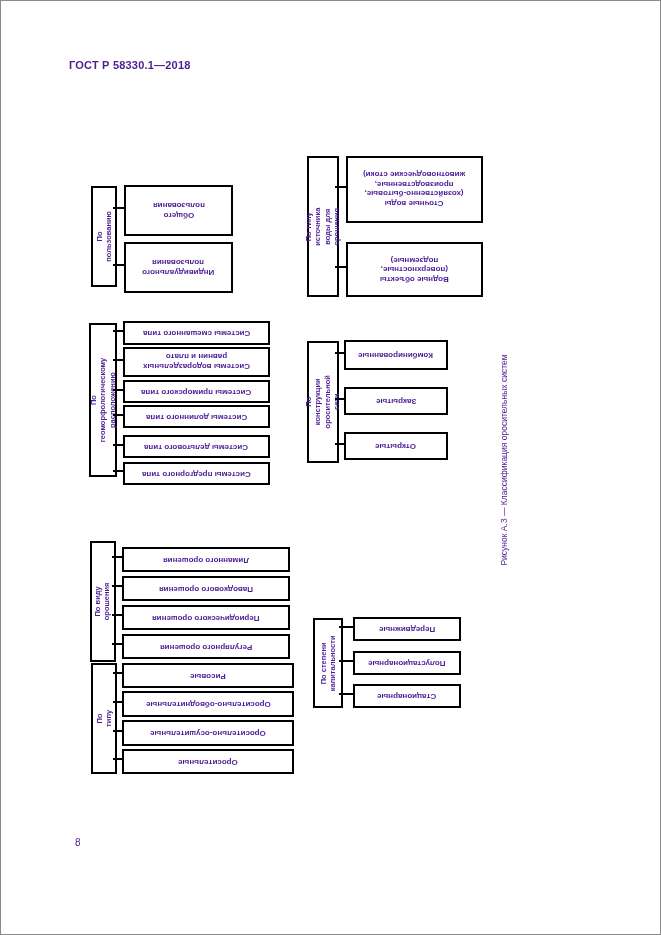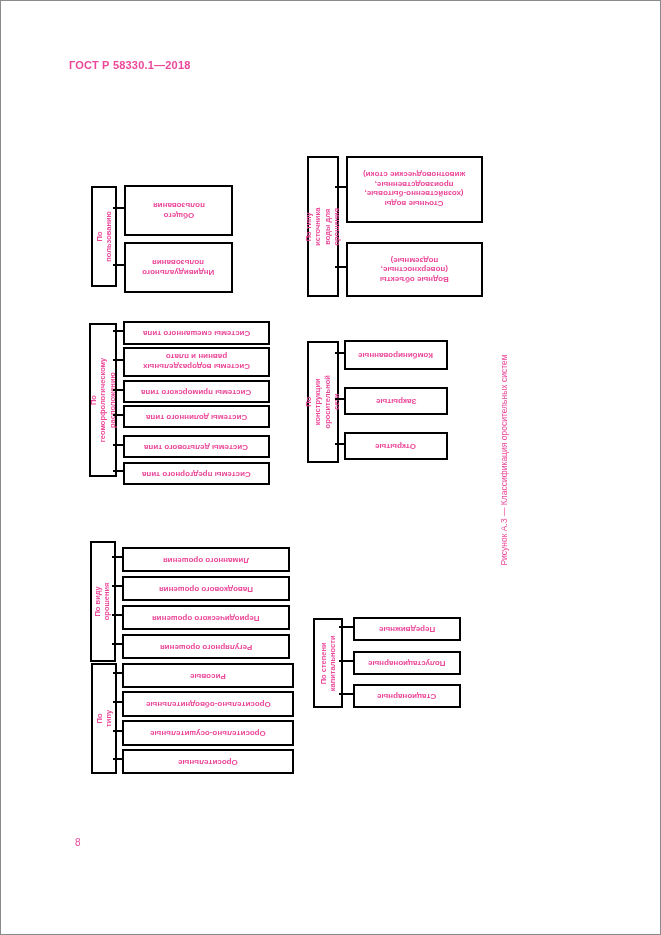--- a/index.html
+++ b/index.html
@@ -2,21 +2,21 @@
 <html><head>
 <meta charset="utf-8">
 <style>
   html,body{margin:0;padding:0;background:#e8e8e8;}
   .page{
     position:relative;
     width:659px;height:933px;
     background:#ffffff;
     border:1px solid #8a8a8a;
     font-family:"Liberation Sans", sans-serif;
-    color:#ec4899;
+    color:#4c1d95;
     overflow:hidden;
   }
   .doc-header{
     position:absolute;left:68px;top:58px;
     font-size:11px;font-weight:bold;letter-spacing:.2px;
   }
   .page-number{
     position:absolute;left:74px;top:836px;
     font-size:10px;
   }

